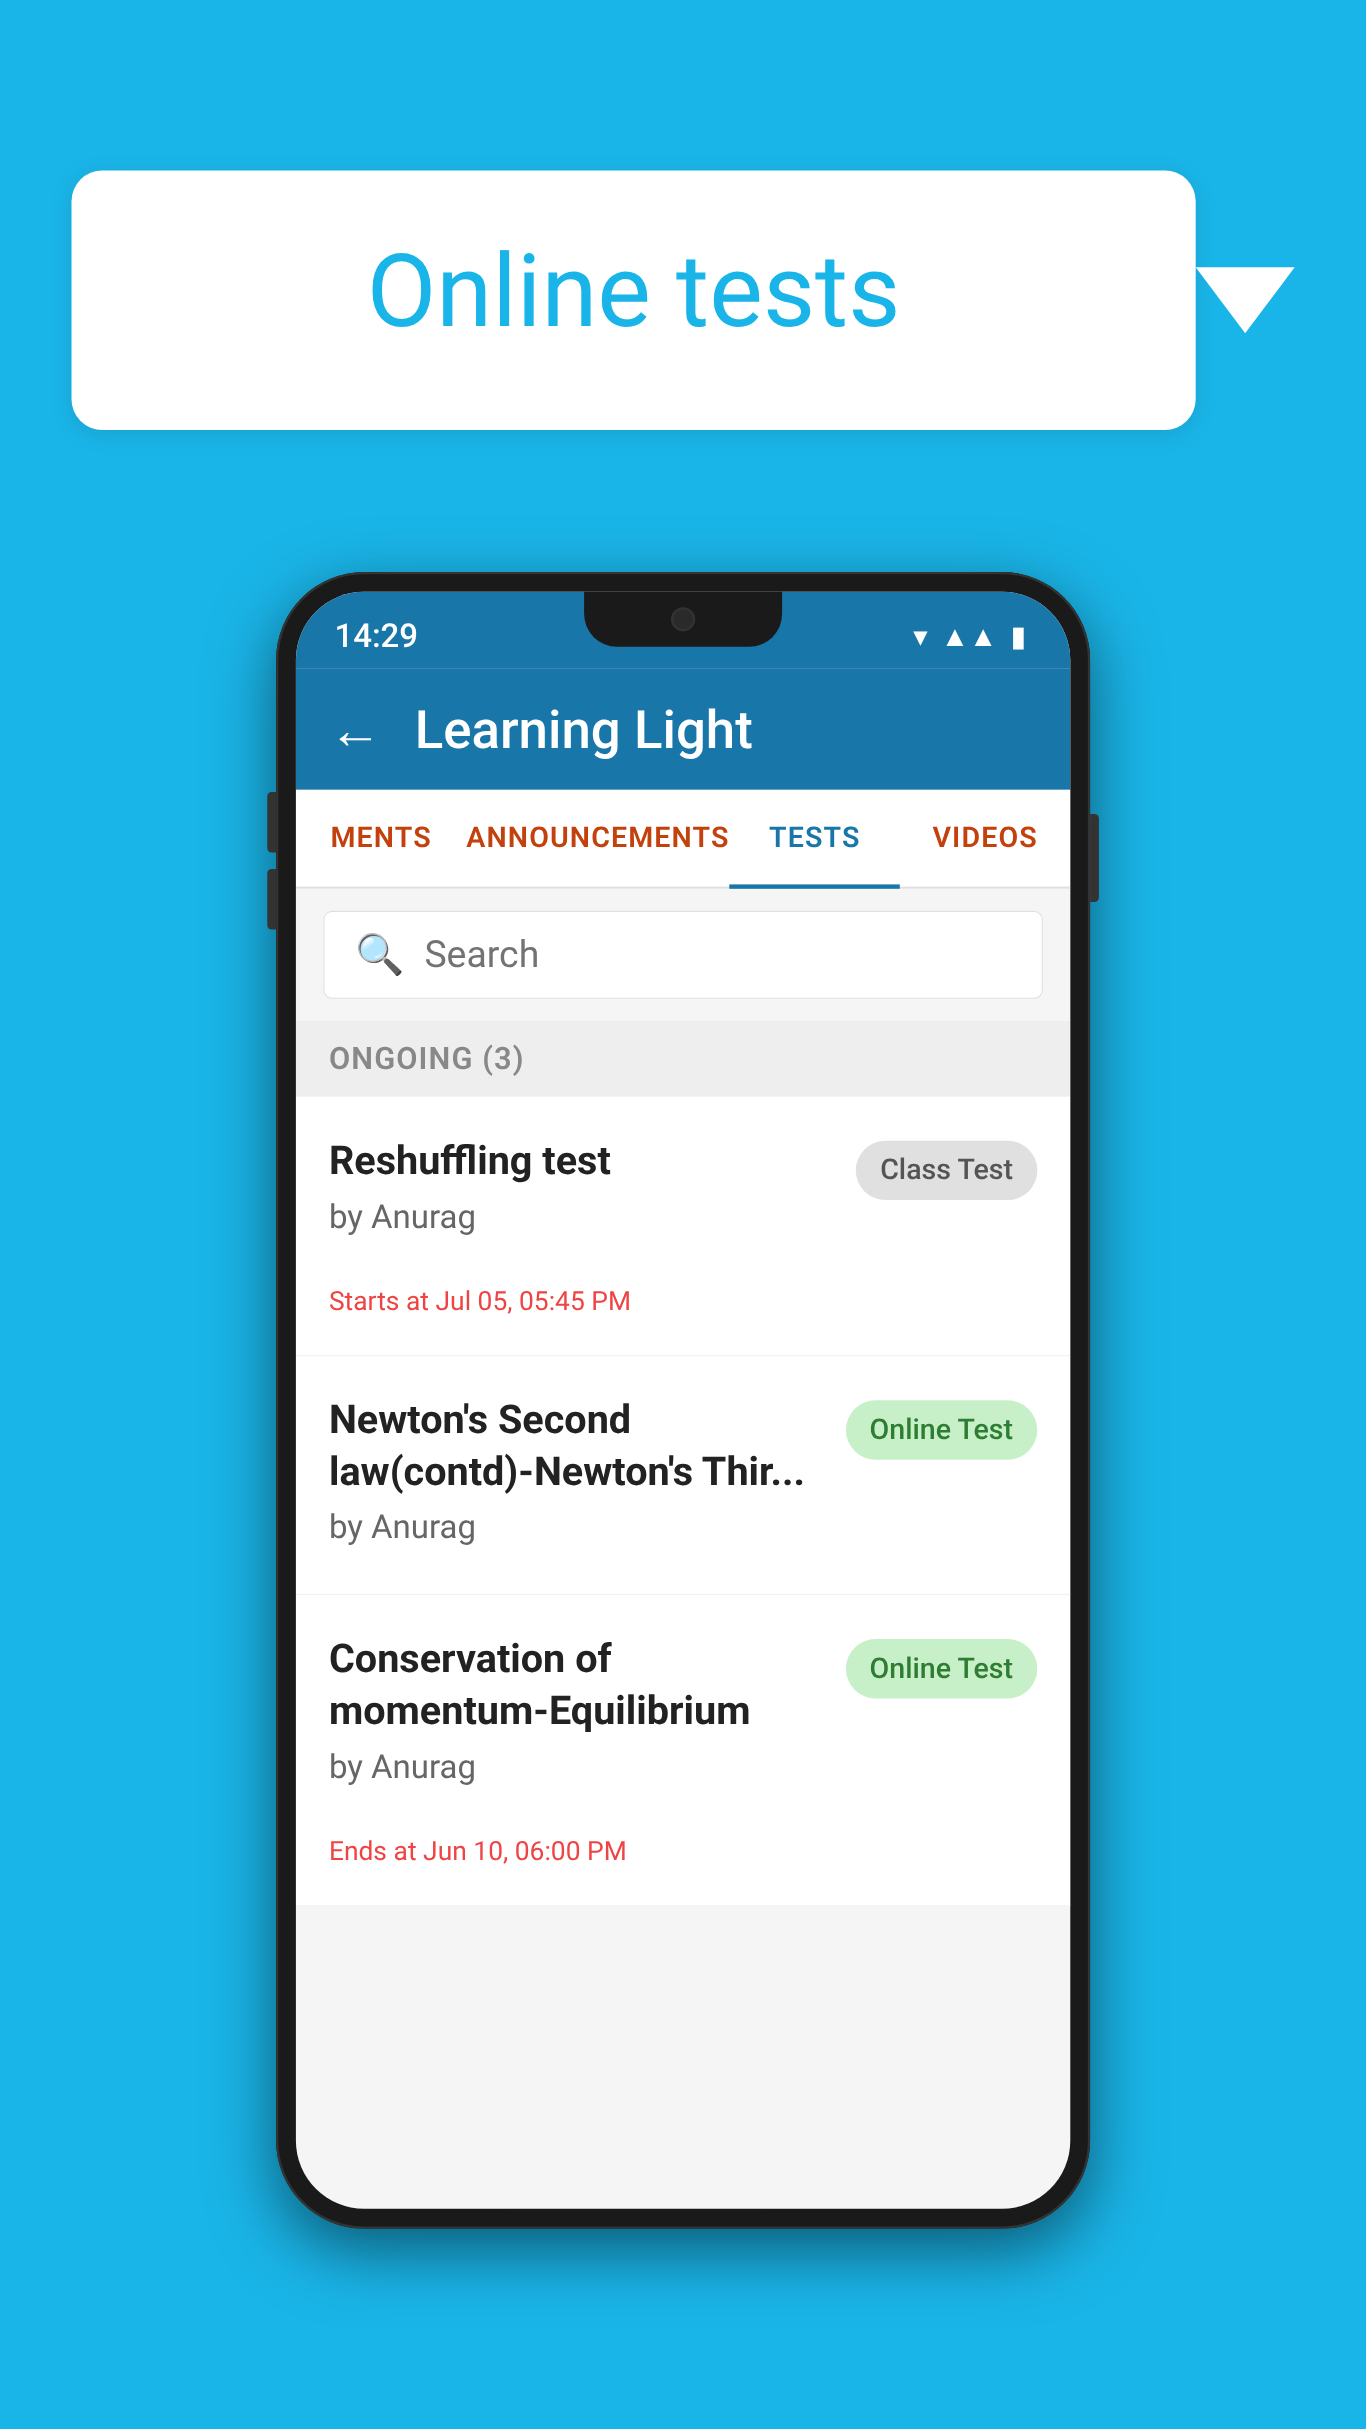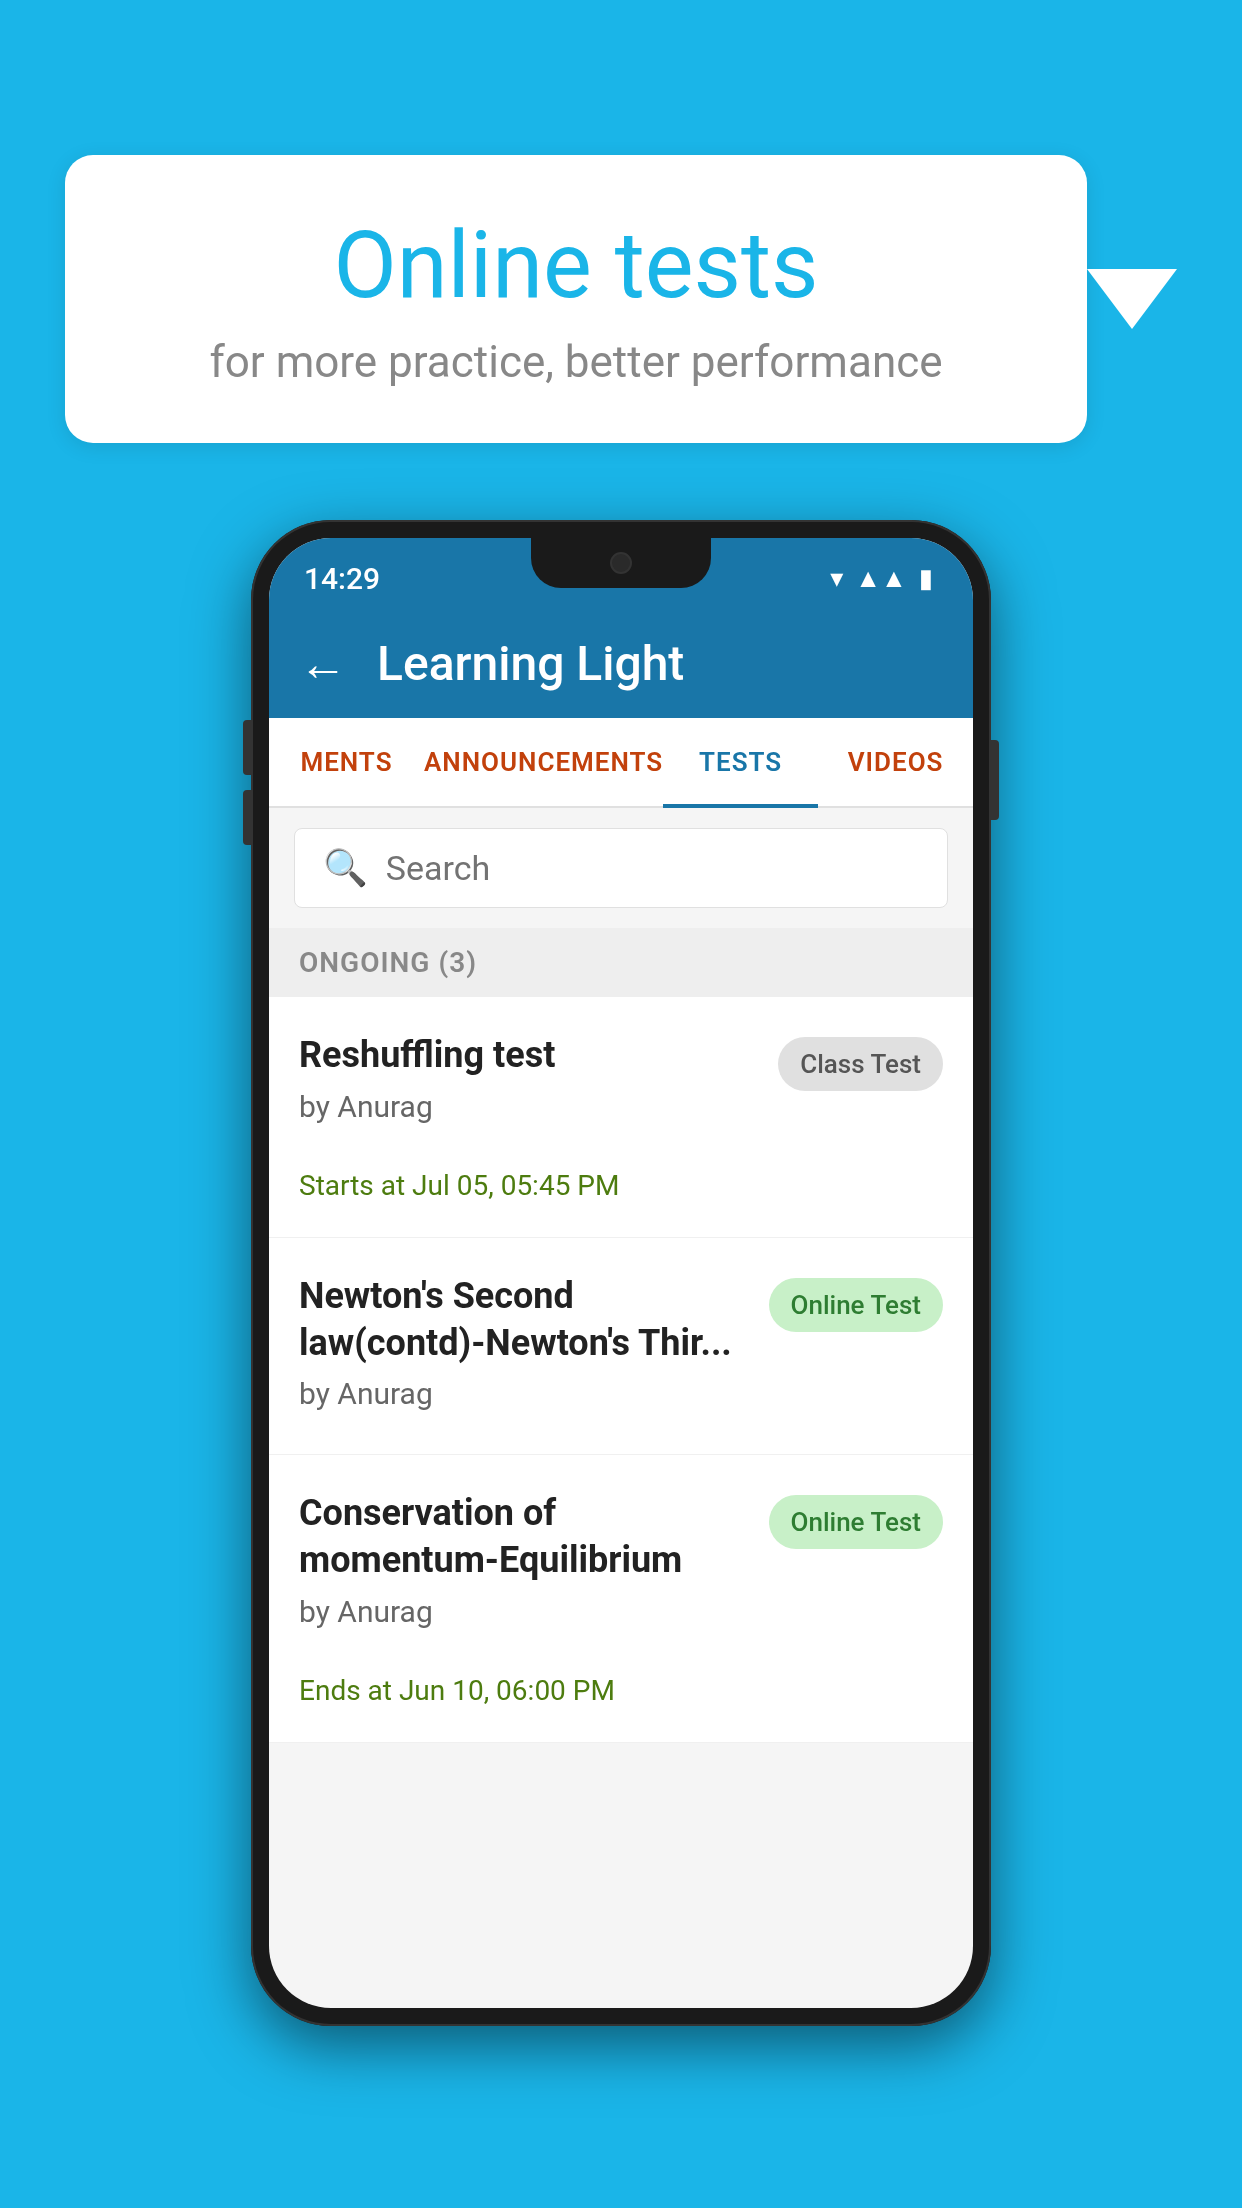--- a/index.html
+++ b/index.html
@@ -280,22 +280,22 @@
       line-height: 1.3;
     }
 
     .list-item-author {
       font-size: 30px;
       color: #666;
       margin-bottom: 8px;
     }
 
     .list-item-date {
-      font-size: 28px;
-      color: #4d7c0f;
+      font-size: 24px;
+      color: #ef4444;
       margin-top: 45px;
     }
 
     .badge {
       border-radius: 30px;
       padding: 12px 22px;
       font-size: 26px;
       font-weight: 500;
       white-space: nowrap;
       flex-shrink: 0;
@@ -323,21 +323,20 @@
       font-weight: 600;
       letter-spacing: 1px;
     }
   </style>
 </head>
 <body>
 
 <div class="speech-bubble-container">
   <div class="speech-bubble">
     <div class="speech-bubble-title">Online tests</div>
-    <div class="speech-bubble-subtitle">for more practice, better performance</div>
   </div>
   <div class="speech-bubble-pointer"></div>
 </div>
 
 <div class="phone-wrapper">
 
   <div class="phone-frame">
 
     <div class="phone-btn-left-vol"></div>
     <div class="phone-btn-left-vol2"></div>

